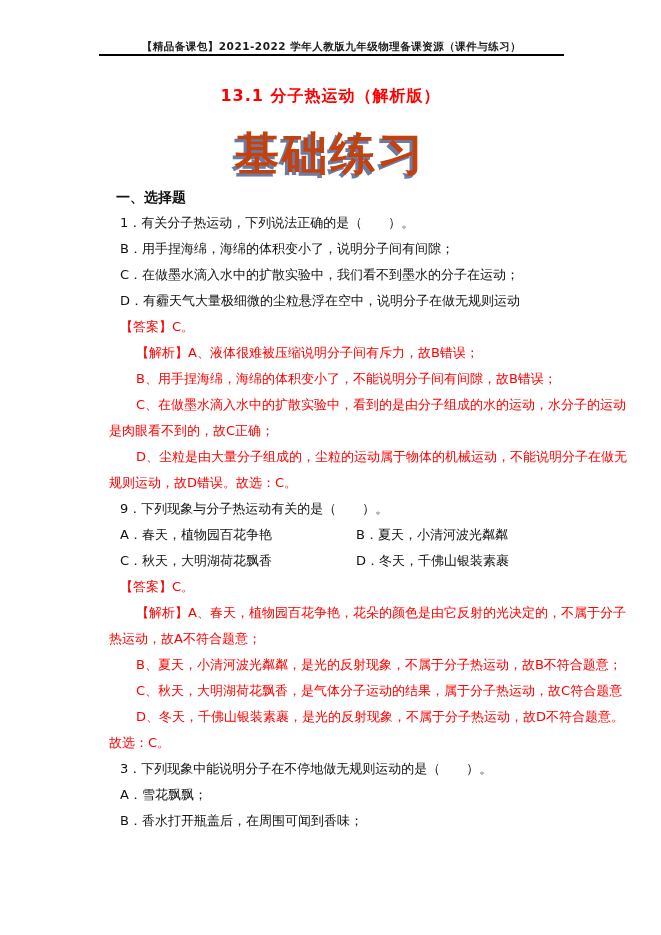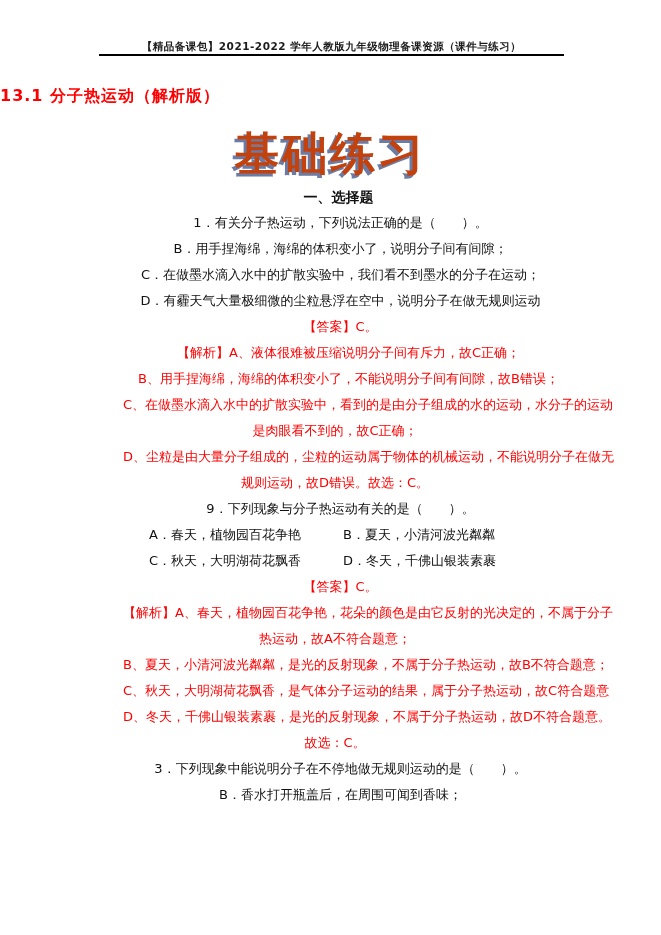--- a/index.html
+++ b/index.html
@@ -26,21 +26,21 @@
     color: #1c1c1c;
     padding-bottom: 0;
     border-bottom: 2px solid #000000;
     letter-spacing: 0.5px;
   }
   .doc-title {
     position: absolute;
     top: 86px;
     left: 0;
     width: 661px;
-    text-align: left;
+    text-align: center;
     font-size: 16px;
     font-weight: bold;
     color: #ff0000;
     letter-spacing: 1px;
   }
   .banner {
     position: absolute;
     top: 129px;
     left: 0;
     width: 661px;
@@ -48,25 +48,24 @@
     font-size: 45px;
     line-height: 1.1;
     font-weight: bold;
     color: #c2410c;
     text-shadow: -3px 3px 0 #6b7ba4;
     letter-spacing: 3px;
   }
   .content {
     position: absolute;
     top: 184px;
-    left: 96px;
+    left: 109px;
     width: 478px;
     font-size: 13px;
     color: #111111;
-    text-align: center;
   }
   .line {
     height: 26px;
     line-height: 26px;
     white-space: nowrap;
   }
   .sec  { padding-left: 7px; font-size: 14px; }
   .ind1 { padding-left: 11px; }
   .ind2 { padding-left: 27px; }
   .bold { font-weight: bold; }
@@ -93,21 +92,21 @@
 
   <div class="content">
 
     <div class="line sec bold">一、选择题</div>
 
     <div class="line ind1">1．有关分子热运动，下列说法正确的是（　　）。</div>
     <div class="line ind1">B．用手捏海绵，海绵的体积变小了，说明分子间有间隙；</div>
     <div class="line ind1">C．在做墨水滴入水中的扩散实验中，我们看不到墨水的分子在运动；</div>
     <div class="line ind1">D．有霾天气大量极细微的尘粒悬浮在空中，说明分子在做无规则运动</div>
     <div class="line ind1 red">【答案】C。</div>
-    <div class="line ind2 red">【解析】A、液体很难被压缩说明分子间有斥力，故C正确；</div>
+    <div class="line ind2 red">【解析】A、液体很难被压缩说明分子间有斥力，故B错误；</div>
     <div class="line ind2 red">B、用手捏海绵，海绵的体积变小了，不能说明分子间有间隙，故B错误；</div>
     <div class="line ind2 red">C、在做墨水滴入水中的扩散实验中，看到的是由分子组成的水的运动，水分子的运动</div>
     <div class="line red">是肉眼看不到的，故C正确；</div>
     <div class="line ind2 red">D、尘粒是由大量分子组成的，尘粒的运动属于物体的机械运动，不能说明分子在做无</div>
     <div class="line red">规则运动，故D错误。故选：C。</div>
 
     <div class="line ind1">9．下列现象与分子热运动有关的是（　　）。</div>
     <div class="line cols">
       <span class="col1">A．春天，植物园百花争艳</span>
       <span class="col2">B．夏天，小清河波光粼粼</span>
@@ -118,16 +117,17 @@
     </div>
     <div class="line ind1 red">【答案】C。</div>
     <div class="line ind2 red">【解析】A、春天，植物园百花争艳，花朵的颜色是由它反射的光决定的，不属于分子</div>
     <div class="line red">热运动，故A不符合题意；</div>
     <div class="line ind2 red">B、夏天，小清河波光粼粼，是光的反射现象，不属于分子热运动，故B不符合题意；</div>
     <div class="line ind2 red">C、秋天，大明湖荷花飘香，是气体分子运动的结果，属于分子热运动，故C符合题意</div>
     <div class="line ind2 red">D、冬天，千佛山银装素裹，是光的反射现象，不属于分子热运动，故D不符合题意。</div>
     <div class="line red">故选：C。</div>
 
     <div class="line ind1">3．下列现象中能说明分子在不停地做无规则运动的是（　　）。</div>
+    <div class="line ind1">A．雪花飘飘；</div>
     <div class="line ind1">B．香水打开瓶盖后，在周围可闻到香味；</div>
 
   </div>
 </div>
 
 </body></html>

